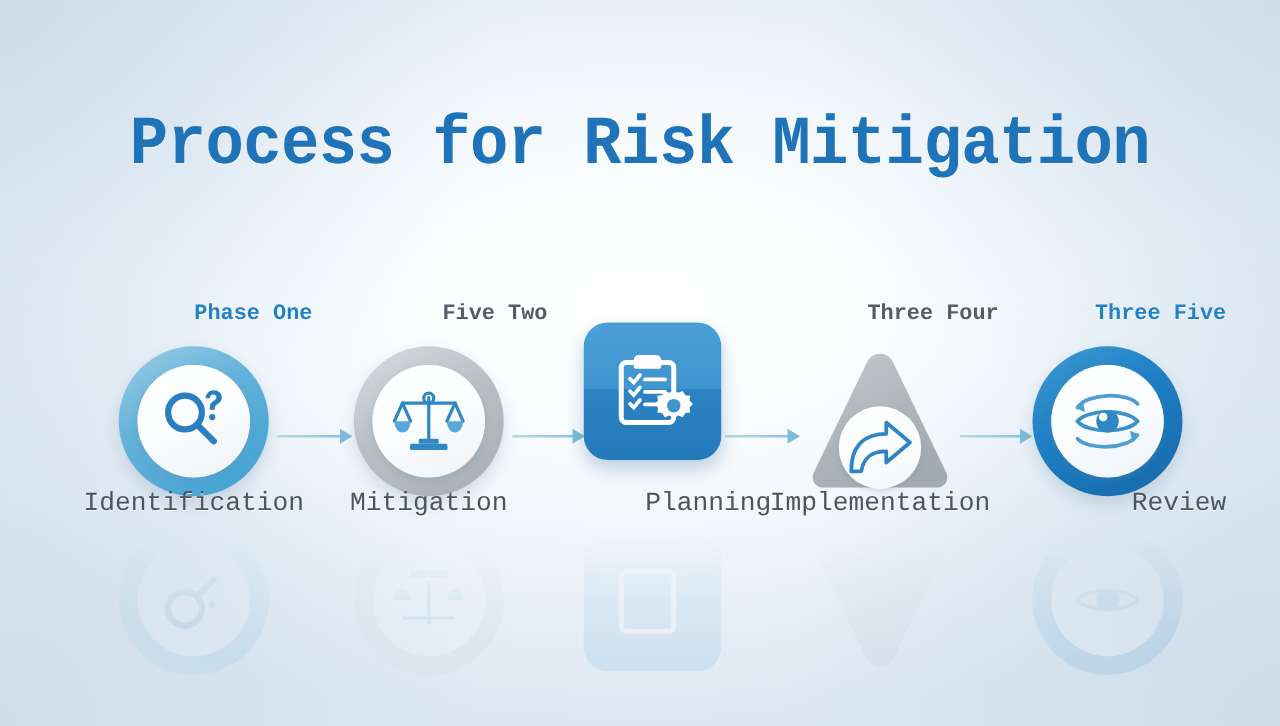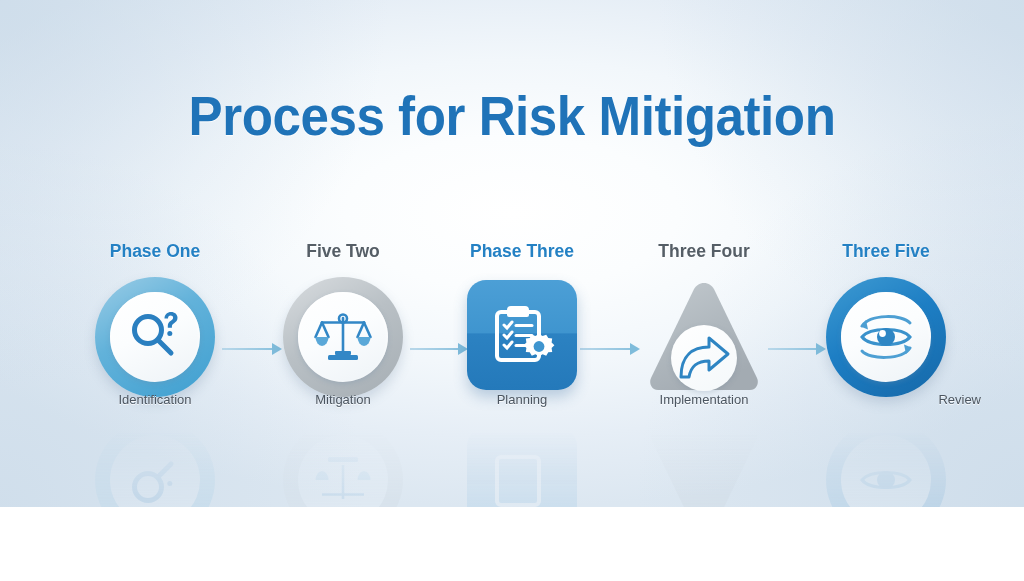--- a/index.html
+++ b/index.html
@@ -3,23 +3,23 @@
 <meta charset="utf-8">
 <style>
   html, body {
     margin: 0;
     padding: 0;
     background: #ffffff;
   }
   #canvas {
     position: relative;
     width: 1024px;
-    height: 507px;
+    height: 581px;
     overflow: hidden;
-    font-family: Liberation Sans, sans-serif;
+    font-family: Liberation Mono, monospace;
     background:
       radial-gradient(ellipse 62% 58% at 50% 42%,
         #ffffff 0%,
         #fbfdfe 26%,
         #f2f7fb 52%,
         #e6eef6 76%,
         #dce7f1 100%);
   }
   
   #canvas::after {
@@ -49,21 +49,21 @@
     text-shadow: 0 1px 1px rgba(255,255,255,.9);
     z-index: 5;
   }
 
   
   .step {
     position: absolute;
     top: 240px;
     width: 190px;
     margin-left: -95px;
-    text-align: center;
+    text-align: right;
     z-index: 4;
   }
   .phase-label {
     font-size: 17.5px;
     font-weight: bold;
     line-height: 22px;
     height: 22px;
     text-shadow: 0 1px 0 rgba(255,255,255,.85);
   }
   .phase-label.blue  { color: #2481c4; }
@@ -144,21 +144,21 @@
     align-items: center;
     justify-content: center;
   }
 
   .caption {
     position: absolute;
     top: 392px;
     width: 190px;
     margin-left: -95px;
     text-align: center;
-    font-size: 13px;
+    font-size: 21px;
     color: #4b5560;
     text-shadow: 0 1px 0 rgba(255,255,255,.8);
     z-index: 4;
   }
 
   
   .arrow {
     position: absolute;
     top: 343px;
     height: 12px;
@@ -296,21 +296,20 @@
           </g>
           <path d="M2.5 29 H15.5 A6.5 9 0 0 1 2.5 29 Z" fill="#5aa8d8"></path>
           <path d="M44.5 29 H57.5 A6.5 9 0 0 1 44.5 29 Z" fill="#5aa8d8"></path>
           <rect x="15" y="47" width="30" height="5" rx="1.5" fill="#3287c6"></rect>
         </svg>
       </div>
     </div>
   </div>
 
   <div class="step" style="left:522px;">
-    <div class="phase-label blue">Phase Three</div>
     <div class="badge-wrap">
       <div class="square-badge">
         <svg width="76" height="76" viewBox="0 0 76 76">
           <g fill="none" stroke="#ffffff" stroke-width="4" stroke-linejoin="round" stroke-linecap="round">
             <path d="M17 15 h34 a4 4 0 0 1 4 4 v40 a4 4 0 0 1 -4 4 h-34 a4 4 0 0 1 -4 -4 v-40 a4 4 0 0 1 4 -4 z"></path>
             <path d="M27 11 h14 a2 2 0 0 1 2 2 v5 h-18 v-5 a2 2 0 0 1 2 -2 z"></path>
           </g>
           <g stroke="#ffffff" stroke-width="3" stroke-linecap="round" fill="none">
             <polyline points="20,28 23,31 28,25"></polyline>
             <line x1="32" y1="28.5" x2="48" y2="28.5"></line>
@@ -320,21 +319,21 @@
             <line x1="32" y1="48.5" x2="44" y2="48.5"></line>
           </g>
           <g transform="translate(55,52)">
             <path fill="#ffffff" d="M0,-15 l3.6,2.1 3.6,-1.4 2.1,3.4 3.9,0.4 -0.6,3.9 2.8,2.8 -2.8,2.8 0.6,3.9 -3.9,0.4 -2.1,3.4 -3.6,-1.4 -3.6,2.1 -3.6,-2.1 -3.6,1.4 -2.1,-3.4 -3.9,-0.4 0.6,-3.9 -2.8,-2.8 2.8,-2.8 -0.6,-3.9 3.9,-0.4 2.1,-3.4 3.6,1.4 z"></path>
             <circle cx="0" cy="-2.5" r="5.4" fill="#3f95cf"></circle>
           </g>
         </svg>
       </div>
     </div>
   </div>
-  <div class="caption" style="left:522px;">Planning</div>
+  <div class="caption" style="left:522px;text-align:right;">Planning</div>
   <div class="reflection" style="left:522px;">
     <div class="square-badge" style="top:3px;">
       <svg width="76" height="76" viewBox="0 0 76 76">
         <g fill="none" stroke="#ffffff" stroke-width="4" stroke-linejoin="round">
           <path d="M17 15 h34 a4 4 0 0 1 4 4 v40 a4 4 0 0 1 -4 4 h-34 a4 4 0 0 1 -4 -4 v-40 a4 4 0 0 1 4 -4 z"></path>
         </g>
       </svg>
     </div>
   </div>
 

